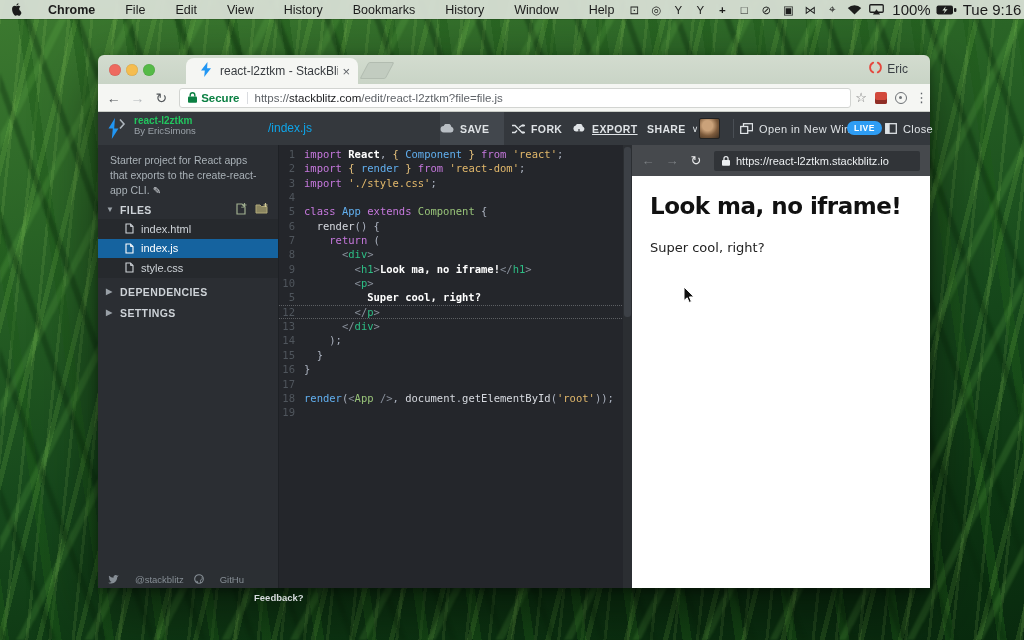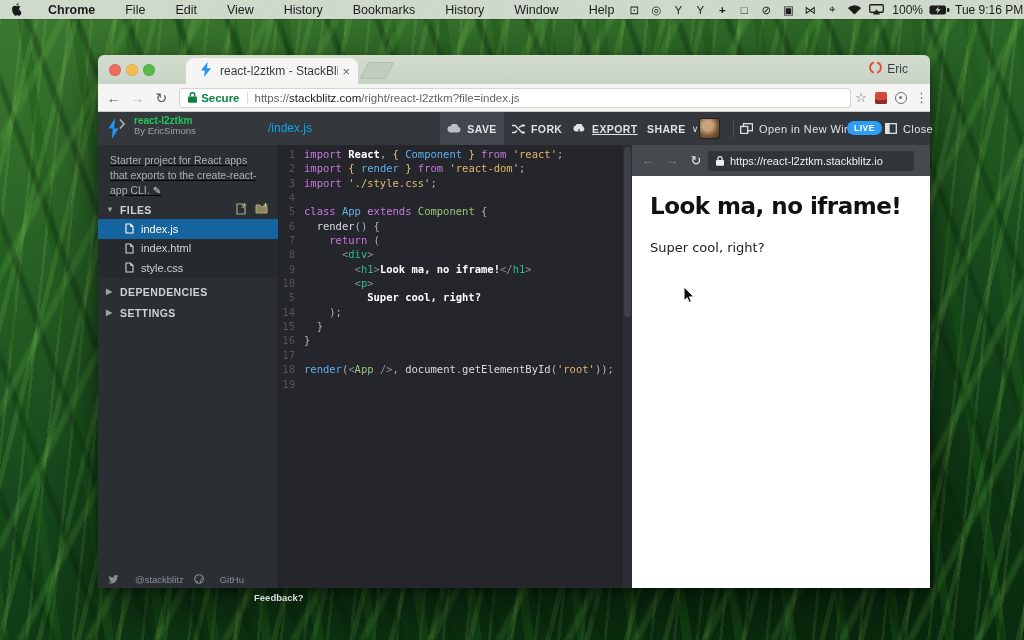--- a/index.html
+++ b/index.html
@@ -23,21 +23,21 @@
   
   .menubar { position:absolute; left:0; top:0; width:1024px; height:19px;
     background:rgba(213,222,210,.96); display:flex; align-items:center;
     font-size:12.5px; color:#1b1b1b; z-index:50; box-shadow:0 0.5px 0 rgba(0,0,0,.25); }
   .menubar .left { display:flex; align-items:center; gap:12px; padding-left:10px; }
   .menubar .mi { padding:0 9px; white-space:nowrap; }
   .menubar .mi.app { font-weight:bold; }
   .menubar .right { margin-left:auto; display:flex; align-items:center; gap:0; padding-right:8px; }
   .sicon { display:inline-flex; align-items:center; justify-content:center; min-width:22px; height:19px;
     font-size:11.5px; color:#1c1c1c; }
-  .stext { padding:0 5px; white-space:nowrap; font-size:12px; }
+  .stext { padding:0 5px; white-space:nowrap; font-size:15px; }
   .apple-icon { display:inline-flex; padding:0 4px 0 0; }
   .siri-dot { width:13px; height:13px; border-radius:50%;
     background:radial-gradient(circle at 35% 35%, #8ed0f8, #3f6ef0 45%, #b05ae0 78%, #241d52); }
   .nc-bars { width:13px; height:2px; background:#1c1c1c; box-shadow:0 4px 0 #1c1c1c, 0 8px 0 #1c1c1c; margin-top:-8px; }
 
   
   .window { position:absolute; left:98px; top:55px; width:832px; height:533px;
     border-radius:6px 6px 0 0; box-shadow:0 22px 60px rgba(0,0,0,.55), 0 3px 10px rgba(0,0,0,.35); }
 
   
@@ -77,35 +77,35 @@
   
   .sb-header { position:absolute; left:0; top:57px; width:832px; height:33px; background:#34383d;
     display:flex; align-items:center; color:#e9ebed; }
   .sb-logo { position:absolute; left:9px; top:6px; }
   .sb-title-wrap { position:absolute; left:36px; top:3px; line-height:1.1; }
   .sb-title { font-size:10px; font-weight:bold; color:#22c55e; }
   .sb-byline { font-size:9.5px; color:#9aa1a8; }
   .sb-filepath { position:absolute; left:170px; top:9px; font-size:12px; color:#0ea5e9; }
   .hbtn { position:absolute; top:0; height:33px; display:flex; align-items:center; gap:6px;
     font-size:10.5px; font-weight:bold; letter-spacing:.4px; color:#dfe3e6; }
-  .hbtn.save { left:342px; width:64px; justify-content:center; background:#42474d; }
+  .hbtn.save { left:342px; width:64px; background:#42474d; }
   .hbtn.fork { left:414px; } .hbtn.export { left:474px;text-decoration:underline; } .hbtn.share { left:549px; }
   .avatar { position:absolute; left:601px; top:6px; width:21px; height:21px; border-radius:2px;
     background:radial-gradient(circle at 40% 35%, #caa27a 0 30%, #7d5b3c 60%, #3e2f22); border:1px solid #222; }
   .hdiv { position:absolute; left:635px; top:7px; width:1px; height:19px; background:#4a4f55; }
   .live-badge { position:absolute; left:749px; top:9px; background:#2e9df4; color:#fff; font-size:8.5px;
     font-weight:bold; border-radius:8px; padding:2px 7px 2px; letter-spacing:.5px; }
   .hbtn.openw { left:642px; font-weight:bold; }
   .hbtn.close { left:787px; }
 
   
   .sb-body { position:absolute; left:0; top:90px; width:832px; height:443px; background:#24262b; }
 
   
-  .sb-side { position:absolute; left:0; top:0; width:180px; height:443px; background:#2b2e33;text-decoration:underline; }
+  .sb-side { position:absolute; left:0; top:0; width:180px; height:443px; background:#2b2e33; }
   .sb-desc { padding:8px 12px 0; font-size:10.5px; line-height:15px; color:#a9b1b7; }
   .edit-pencil { color:#d6dade; font-size:10px; }
   .tree-head { position:absolute; left:0; width:180px; height:19px; display:flex; align-items:center;
     font-size:10.5px; font-weight:bold; letter-spacing:.4px; color:#ced3d8; padding-left:8px; gap:6px; }
   .tree-head .arrow { font-size:8px; color:#9aa1a8; width:8px; }
   .files-actions { position:absolute; right:10px; display:flex; gap:8px; }
   .file-list { position:absolute; left:0; top:74px; width:180px; }
   .file-row { height:19.6px; display:flex; align-items:center; padding-left:27px; gap:7px;
     font-size:11px; color:#ced3d8; background:#26292d; }
   .file-row.selected { background:#15639f; color:#fff; }
@@ -128,21 +128,21 @@
   .tk-b{color:#ffffff;font-weight:bold} .tk-p{color:#abb2bf}
   .ed-scroll { position:absolute; right:0; top:0; width:9px; height:443px; background:#2b2e32; }
   .ed-thumb { position:absolute; right:1px; top:2px; width:7px; height:170px; background:#3c4046; border-radius:3px; }
 
   
   .sb-preview { position:absolute; left:534px; top:0; width:298px; height:443px; background:#fff; }
   .pv-toolbar { position:absolute; left:0; top:0; width:298px; height:31px; background:#46494d;
     display:flex; align-items:center; }
   .pv-nav { width:24px; text-align:center; font-size:13px; color:#7c8084; }
   .pv-nav.lit { color:#e8e9ea; }
-  .pv-url { width:206px; height:20px; background:#313438; border-radius:2px;
+  .pv-url { margin-left:6px; width:206px; height:20px; background:#313438; border-radius:2px;
     display:flex; align-items:center; padding:0 8px; gap:6px; color:#eceff1; font-size:11px; white-space:nowrap; }
   .pv-content { position:absolute; left:0; top:31px; width:298px; height:412px; background:#fff;
     font-family:"DejaVu Sans", sans-serif; }
   .pv-h1 { position:absolute; left:18px; top:17px; font-size:23px; font-weight:bold; color:#111; letter-spacing:-.5px;}
   .pv-p { position:absolute; left:18px; top:64px; font-size:13px; color:#222; }
   .pv-cursor { position:absolute; left:51px; top:110px; }
 </style>
 </head>
 <body>
 
@@ -244,21 +244,21 @@
       <span class="nav-ic">↻</span>
       <div class="urlbar">
         <span class="secure">
           <svg width="9" height="11" viewBox="0 0 9 11">
               <rect y="4.4" width="9" height="6.4" rx="1" fill="#0b8043"></rect>
               <path d="M2.2 4.4V3a2.3 2.3 0 0 1 4.6 0v1.4" fill="none" stroke="#0b8043" stroke-width="1.4"></path>
             </svg>
           <span>Secure</span>
         </span>
         <span class="url-div"></span>
-        <span class="url"><span>https://</span><b>stackblitz.com</b><span>/right/react-l2ztkm?file=index.js</span></span>
+        <span class="url"><span>https://</span><b>stackblitz.com</b><span>/edit/react-l2ztkm?file=file.js</span></span>
       </div>
       <div class="tb-right">
         <span class="star">☆</span>
         <span class="ext1"></span>
         <span class="ext2"></span>
         <span class="dots3">⋮</span>
       </div>
     </div>
 
     <div class="sb-header">
@@ -338,33 +338,33 @@
             </span>
             <span>
               <svg width="13" height="11">
                   <path d="M1 2h4l1.5 1.5H12V10H1z" fill="#8a8560" stroke="#b0a878" stroke-width="1"></path>
                   <path d="M10.5 0v4M8.5 2h4" stroke="#cfc894" stroke-width="1.2"></path>
                 </svg>
             </span>
           </span>
         </div>
         <div class="file-list" id="file-list">
+            <div class="file-row">
+              <svg width="9" height="11">
+                <path d="M1 1h4.5L8 3.5V10H1z" fill="none" stroke="currentColor" stroke-width="1.1"></path>
+                <path d="M5.5 1v2.5H8" fill="none" stroke="currentColor" stroke-width="0.9"></path>
+              </svg>
+              <span>index.html</span>
+            </div>
             <div class="file-row selected">
               <svg width="9" height="11">
                 <path d="M1 1h4.5L8 3.5V10H1z" fill="none" stroke="currentColor" stroke-width="1.1"></path>
                 <path d="M5.5 1v2.5H8" fill="none" stroke="currentColor" stroke-width="0.9"></path>
               </svg>
               <span>index.js</span>
-            </div>
-            <div class="file-row">
-              <svg width="9" height="11">
-                <path d="M1 1h4.5L8 3.5V10H1z" fill="none" stroke="currentColor" stroke-width="1.1"></path>
-                <path d="M5.5 1v2.5H8" fill="none" stroke="currentColor" stroke-width="0.9"></path>
-              </svg>
-              <span>index.html</span>
             </div>
             <div class="file-row">
               <svg width="9" height="11">
                 <path d="M1 1h4.5L8 3.5V10H1z" fill="none" stroke="currentColor" stroke-width="1.1"></path>
                 <path d="M5.5 1v2.5H8" fill="none" stroke="currentColor" stroke-width="0.9"></path>
               </svg>
               <span>style.css</span>
             </div>
           </div>
         <div class="tree-head" style="top:137px">
@@ -400,20 +400,22 @@
             <div class="code-line"><span class="ln">2</span><span class="cd"><span class="tk-k">import</span><span class="tk-w"> </span><span class="tk-y">{ </span><span class="tk-d">render</span><span class="tk-y"> }</span><span class="tk-w"> </span><span class="tk-k">from</span><span class="tk-w"> </span><span class="tk-s">'react-dom'</span><span class="tk-p">;</span></span></div>
             <div class="code-line"><span class="ln">3</span><span class="cd"><span class="tk-k">import</span><span class="tk-w"> </span><span class="tk-s">'./style.css'</span><span class="tk-p">;</span></span></div>
             <div class="code-line"><span class="ln">4</span><span class="cd"></span></div>
             <div class="code-line"><span class="ln">5</span><span class="cd"><span class="tk-k">class</span><span class="tk-w"> </span><span class="tk-d">App</span><span class="tk-w"> </span><span class="tk-k">extends</span><span class="tk-w"> </span><span class="tk-g">Component</span><span class="tk-w"> </span><span class="tk-p">{</span></span></div>
             <div class="code-line"><span class="ln">6</span><span class="cd"><span class="tk-w">  render</span><span class="tk-p">() {</span></span></div>
             <div class="code-line"><span class="ln">7</span><span class="cd"><span class="tk-w">    </span><span class="tk-k">return</span><span class="tk-w"> </span><span class="tk-p">(</span></span></div>
             <div class="code-line"><span class="ln">8</span><span class="cd"><span class="tk-w">      </span><span class="tk-a">&lt;</span><span class="tk-t">div</span><span class="tk-a">&gt;</span></span></div>
             <div class="code-line"><span class="ln">9</span><span class="cd"><span class="tk-w">        </span><span class="tk-a">&lt;</span><span class="tk-t">h1</span><span class="tk-a">&gt;</span><span class="tk-b">Look ma, no iframe!</span><span class="tk-a">&lt;/</span><span class="tk-t">h1</span><span class="tk-a">&gt;</span></span></div>
             <div class="code-line"><span class="ln">10</span><span class="cd"><span class="tk-w">        </span><span class="tk-a">&lt;</span><span class="tk-t">p</span><span class="tk-a">&gt;</span></span></div>
             <div class="code-line"><span class="ln">5</span><span class="cd"><span class="tk-b">          Super cool, right?</span></span></div>
+            <div class="code-line cursor-line"><span class="ln">12</span><span class="cd"><span class="tk-w">        </span><span class="tk-a">&lt;/</span><span class="tk-t">p</span><span class="tk-a">&gt;</span></span></div>
+            <div class="code-line"><span class="ln">13</span><span class="cd"><span class="tk-w">      </span><span class="tk-a">&lt;/</span><span class="tk-t">div</span><span class="tk-a">&gt;</span></span></div>
             <div class="code-line"><span class="ln">14</span><span class="cd"><span class="tk-w">    </span><span class="tk-p">);</span></span></div>
             <div class="code-line"><span class="ln">15</span><span class="cd"><span class="tk-w">  </span><span class="tk-p">}</span></span></div>
             <div class="code-line"><span class="ln">16</span><span class="cd"><span class="tk-p">}</span></span></div>
             <div class="code-line"><span class="ln">17</span><span class="cd"></span></div>
             <div class="code-line"><span class="ln">18</span><span class="cd"><span class="tk-d">render</span><span class="tk-p">(</span><span class="tk-a">&lt;</span><span class="tk-g">App</span><span class="tk-w"> </span><span class="tk-a">/&gt;</span><span class="tk-p">, </span><span class="tk-w">document</span><span class="tk-p">.</span><span class="tk-w">getElementById</span><span class="tk-p">(</span><span class="tk-s">'root'</span><span class="tk-p">));</span></span></div>
             <div class="code-line"><span class="ln">19</span><span class="cd"></span></div>
           </div>
         <div class="ed-scroll">
             <div class="ed-thumb"></div>
           </div>

